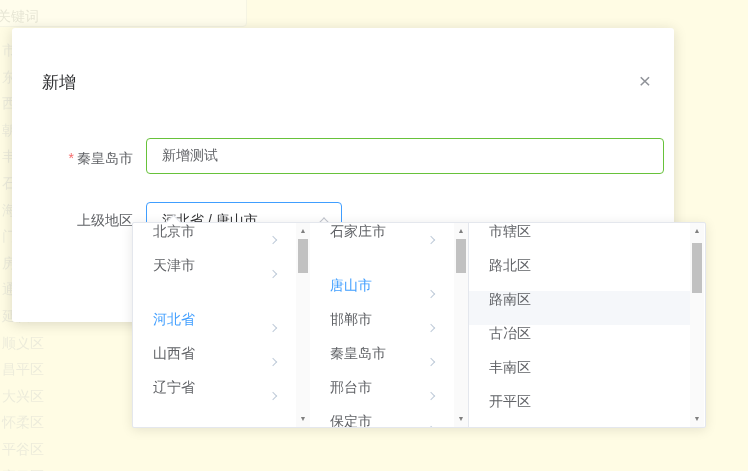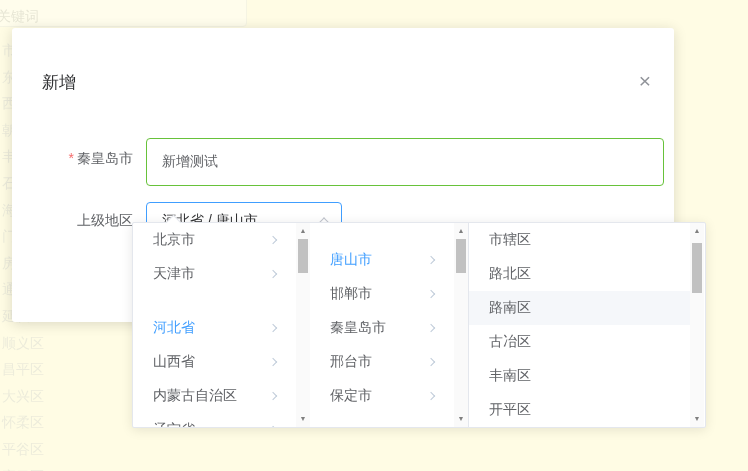--- a/index.html
+++ b/index.html
@@ -21,37 +21,37 @@
   .modal-title { position:absolute; left:30px; top:43px; font-size:17px; color:#303133; }
   .modal-close { position:absolute; right:18px; top:42px; width:22px; height:22px; font-size:21px;
                  font-weight:300; color:#909399; text-align:center; line-height:22px; cursor:pointer; }
   .form-row { position:absolute; left:0; width:100%; }
   .form-label { position:absolute; left:0; width:121px; text-align:right; font-size:14px; color:#606266; }
   .req { color:#f56c6c; margin-right:3px; }
   .row1 .form-label { top:110px; line-height:40px; }
   .row2 .form-label { top:173px; line-height:38px; }
   .input-box { position:absolute; left:134px; background:#fff; border-radius:4px;
                display:flex; align-items:center; padding-left:15px; font-size:14px; color:#606266; }
-  .input-name { top:110px; width:518px; height:48px; border:1px solid #67c23a; }
+  .input-name { top:110px; width:518px; height:36px; border:1px solid #67c23a; }
   .input-parent { top:174px; width:196px; height:37px; border:1px solid #409eff; color:#303133; }
   .caret-up { position:absolute; right:13px; top:16px; width:8px; height:8px;
               border-left:1.5px solid #c0c4cc; border-top:1.5px solid #c0c4cc;
               transform:rotate(45deg); }
 
   
   .popup { position:absolute; left:132px; top:222px; width:574px; height:206px; background:#fff;
            border:1px solid #e4e7ed; border-radius:2px; box-shadow:0 2px 12px rgba(0,0,0,0.10);
            display:flex; }
   .popup-arrow { position:absolute; left:35px; top:-6.5px; width:11px; height:11px; background:#fff;
                  border-left:1px solid #e4e7ed; border-top:1px solid #e4e7ed; transform:rotate(45deg); }
   .menu { height:100%; overflow:hidden; }
   .menu1 { width:163px; }
   .menu2 { width:144px; }
   .menu3 { width:222px; border-left:1px solid #e4e7ed; }
-  .citem { height:34px; display:flex; align-items:center; padding:0 20px; font-size:14px;
+  .citem { height:34px; display:flex; align-items:flex-start; padding:0 20px; font-size:14px;
            color:#606266; position:relative; cursor:pointer; white-space:nowrap; }
   .citem.active { color:#409eff;margin-top:20px; }
   .citem.hover { background:#f5f7fa; }
   .expand { position:absolute; right:20px; top:14px; width:6px; height:6px;
             border-top:1.5px solid #bfcbd9; border-right:1.5px solid #bfcbd9; transform:rotate(45deg); }
   
   .sbar { width:14px; height:100%; background:#fafafa; position:relative; flex:none; }
   .sbar .arr { position:absolute; left:0; width:14px; height:12px; font-size:7px; color:#7f7f7f;
                text-align:center; line-height:12px; cursor:pointer; }
   .sbar .arr.up { top:2px; } .sbar .arr.dn { bottom:2px; }
@@ -126,35 +126,35 @@
         </div>
         <div class="citem active">
           <span>河北省</span>
           <span class="expand"></span>
         </div>
         <div class="citem">
           <span>山西省</span>
           <span class="expand"></span>
         </div>
         <div class="citem">
-          <span>内蒙古自治区</span>
-          <span class="expand"></span>
-        </div>
-        <div class="citem">
           <span>辽宁省</span>
           <span class="expand"></span>
         </div>
       </div>
     <div class="sbar sb1">
       <span class="arr up">▲</span>
       <span class="thumb"></span>
       <span class="arr dn">▼</span>
     </div>
 
     <div class="menu menu2">
+        <div class="citem">
+          <span>石家庄市</span>
+          <span class="expand"></span>
+        </div>
         <div class="citem active">
           <span>唐山市</span>
           <span class="expand"></span>
         </div>
         <div class="citem">
           <span>邯郸市</span>
           <span class="expand"></span>
         </div>
         <div class="citem">
           <span>秦皇岛市</span>

